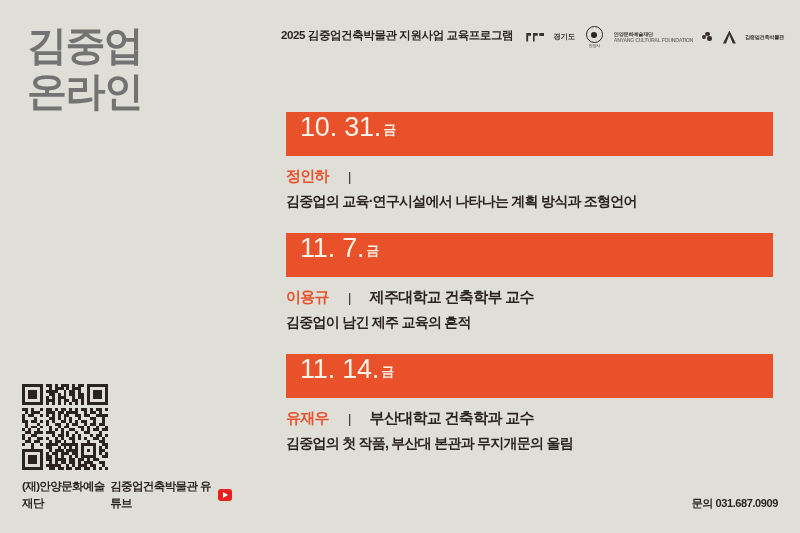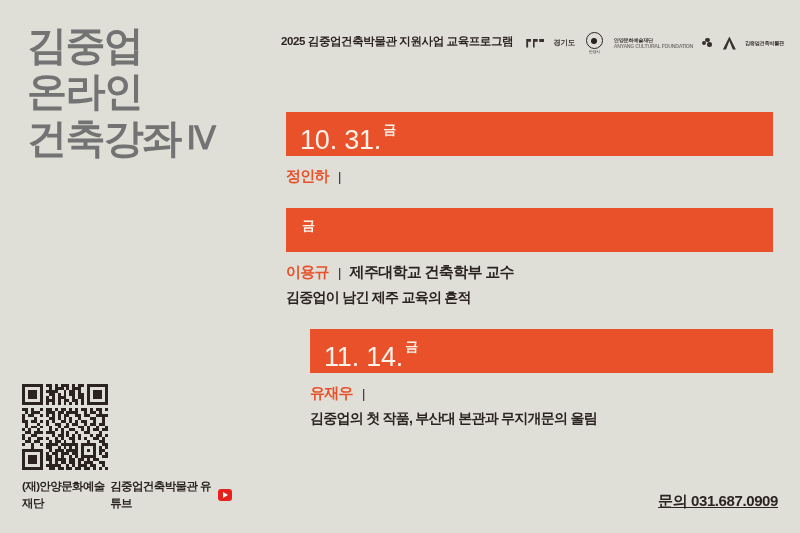--- a/index.html
+++ b/index.html
@@ -18,21 +18,21 @@
 
   .poster {
     position: absolute;
     inset: 0;
     background: #dfdfd8;
   }
 
   
   .header {
     position: absolute;
-    top: 32px;
+    top: 26px;
     left: 0;
     right: 0;
     height: 26px;
   }
   .header-caption {
     position: absolute;
     left: 281px;
     top: 2px;
     font-size: 11.5px;
     font-weight: 700;
@@ -200,27 +200,27 @@
   }
 
   
   .sessions {
     position: absolute;
     left: 286px;
     top: 112px;
     width: 487px;
   }
   .session { margin-bottom: 22px; }
-  .session:last-child { margin-bottom: 0; margin-left: 24px; }
+  .session:last-child { margin-bottom: 0; }
 
   .date-bar {
     background: #e8512a;
     height: 44px;
     display: flex;
-    align-items: flex-end;
+    align-items: flex-start;
     padding-left: 14px;
     box-sizing: border-box;
   }
   .date-text {
     font-size: 27px;
     font-weight: 400;
     letter-spacing: -0.2px;
     color: #fdf3ea;
   }
   .date-day {
@@ -233,20 +233,21 @@
     letter-spacing: -0.5px;
   }
 
   .speaker-row {
     margin-top: 11px;
     display: flex;
     align-items: baseline;
     font-size: 15px;
     font-weight: 700;
     letter-spacing: -0.7px;
+    gap: 10px;
   }
   .speaker-name { color: #e8512a; }
   .speaker-sep {
     color: #2b2320;
     margin: 0 9px;
     font-weight: 400;
     font-size: 13px;
   }
   .speaker-affil { color: #2b2320; }
 
@@ -256,25 +257,24 @@
     font-weight: 700;
     letter-spacing: -0.75px;
     color: #2b2320;
   }
 
   
   .contact {
     position: absolute;
     right: 22px;
     bottom: 22px;
-    font-size: 15px;
+    font-size: 11px;
     font-weight: 700;
     letter-spacing: -0.4px;
     color: #2b2320;
-    text-decoration: underline;
   }
 </style>
 </head>
 <body>
 
 <div class="poster">
 
   <div class="header">
     <div class="header-caption">2025 김중업건축박물관 지원사업 교육프로그램</div>
 
@@ -310,58 +310,58 @@
         <span class="logo-a"></span>
         <span class="logo-text tiny">김중업건축박물관</span>
       </div>
 
     </div>
   </div>
 
   <div class="title-block">
     <div class="title-line">김중업</div>
     <div class="title-line">온라인</div>
-    <div class="title-line">
-      <span>건축강좌</span><span class="numeral">Ⅳ</span>
-    </div>
   </div>
 
   <div class="sessions">
 
     <div class="session">
       <div class="date-bar">
         <span class="date-text">10. 31.</span>
         <span class="date-day">금</span>
       </div>
       <div class="speaker-row">
         <span class="speaker-name">정인하</span>
         <span class="speaker-sep">|</span>
       </div>
+      <div class="session-topic">김중업의 교육·연구시설에서 나타나는 계획 방식과 조형언어</div>
     </div>
 
     <div class="session">
       <div class="date-bar">
+        <span class="date-text">11. 7.</span>
         <span class="date-day">금</span>
       </div>
       <div class="speaker-row">
         <span class="speaker-name">이용규</span>
         <span class="speaker-sep">|</span>
         <span class="speaker-affil">제주대학교 건축학부 교수</span>
       </div>
       <div class="session-topic">김중업이 남긴 제주 교육의 흔적</div>
     </div>
 
     <div class="session">
       <div class="date-bar">
         <span class="date-text">11. 14.</span>
         <span class="date-day">금</span>
       </div>
       <div class="speaker-row">
         <span class="speaker-name">유재우</span>
         <span class="speaker-sep">|</span>
+        <span class="speaker-affil">부산대학교 건축학과 교수</span>
       </div>
       <div class="session-topic">김중업의 첫 작품, 부산대 본관과 무지개문의 울림</div>
     </div>
 
   </div>
 
   <div class="qr-block">
     <svg class="qr" viewBox="0 0 29 29" shape-rendering="crispEdges">
       <rect width="29" height="29" fill="#dfdfd8"></rect>
       <g fill="#2b2320">

